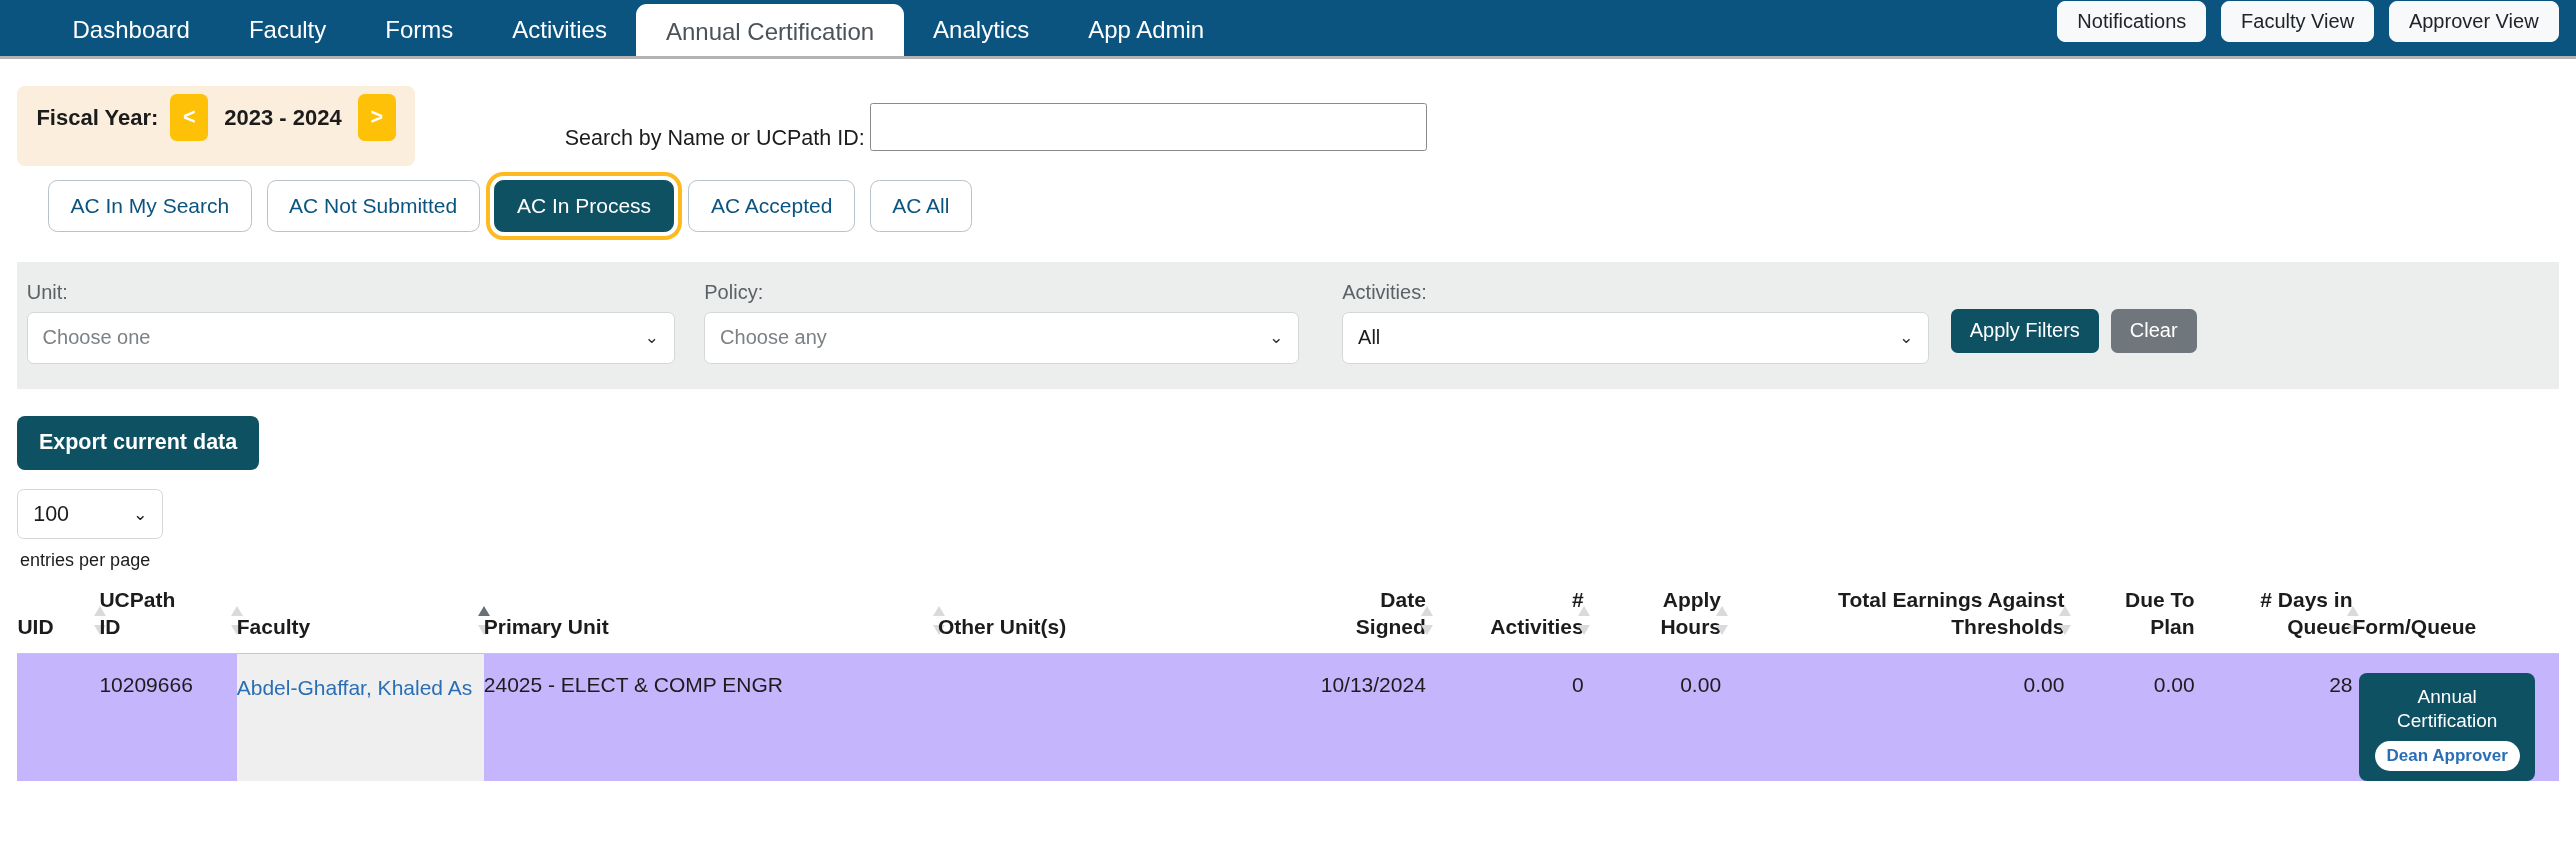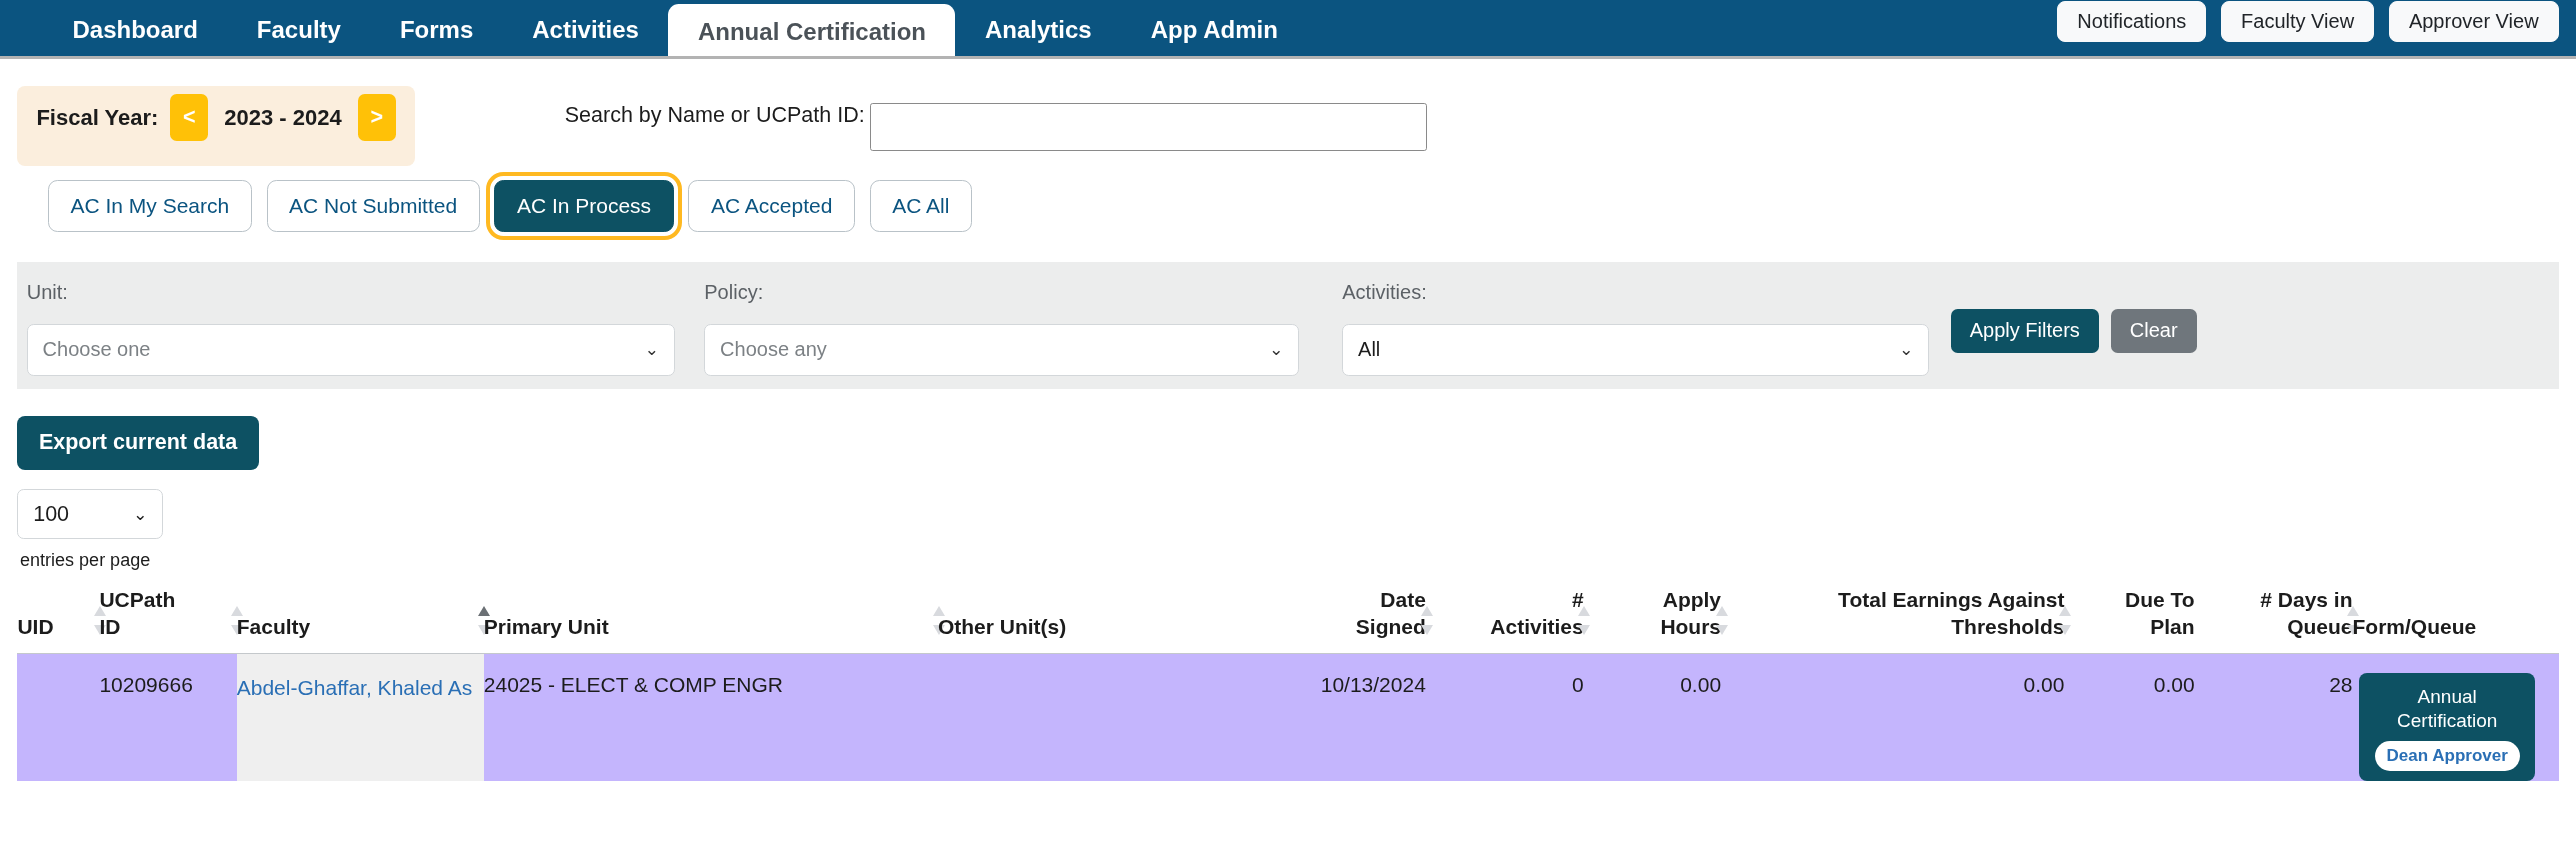--- a/index.html
+++ b/index.html
@@ -20,21 +20,21 @@
     display: flex;
     align-items: flex-end;
     padding-left: 43px;
     padding-right: 17.4px;
     position: relative;
   }
   .nav-tabs { display: flex; align-items: flex-end; height: 100%; }
   .nav-tab {
     color: #ffffff;
     font-size: 24px;
-    font-weight: bold;
+    font-weight: normal;
     padding: 0 29.5px;
     height: 100%;
     display: flex;
     align-items: center;
     white-space: nowrap;
     cursor: pointer;
   }
   .nav-tab.active {
     background: #ffffff;
     color: #4b5258;
@@ -97,21 +97,21 @@
     font-size: 21.5px;
     font-weight: bold;
     cursor: pointer;
     display:flex; align-items:center; justify-content:center;
     font-family: "Liberation Sans", sans-serif;
   }
   .fy-value { font-size: 22px; font-weight: bold; color:#1c1c1c; white-space: nowrap; padding: 0 4px;}
 
   .search-wrap {
     display: flex;
-    align-items: flex-start;
+    align-items: flex-end;
     gap: 5px;
     margin-left: 150px;
     margin-top: 17.4px;
   }
   .search-label { font-size: 21.5px; color: #1c1c1c; white-space: nowrap; }
   .search-input {
     width: 557px;
     height: 48px;
     border: 0.7px solid #8a8a8a;
     border-radius: 2.7px;
@@ -155,21 +155,21 @@
     height: 127px;
     display: flex;
     align-items: flex-start;
     padding: 19px 0 0 0;
     position: relative;
   }
   .filter-group { display: flex; flex-direction: column; }
   .filter-label {
     font-size: 20px;
     color: #5c6166;
-    margin-bottom: 20px;
+    margin-bottom: 8px;
   }
   .select-box {
     border: 0.7px solid #d3d7da;
     background: #ffffff;
     border-radius: 6.7px;
     height: 52px;
     display: flex;
     align-items: center;
     padding: 0 14.8px;
     font-size: 20px;

